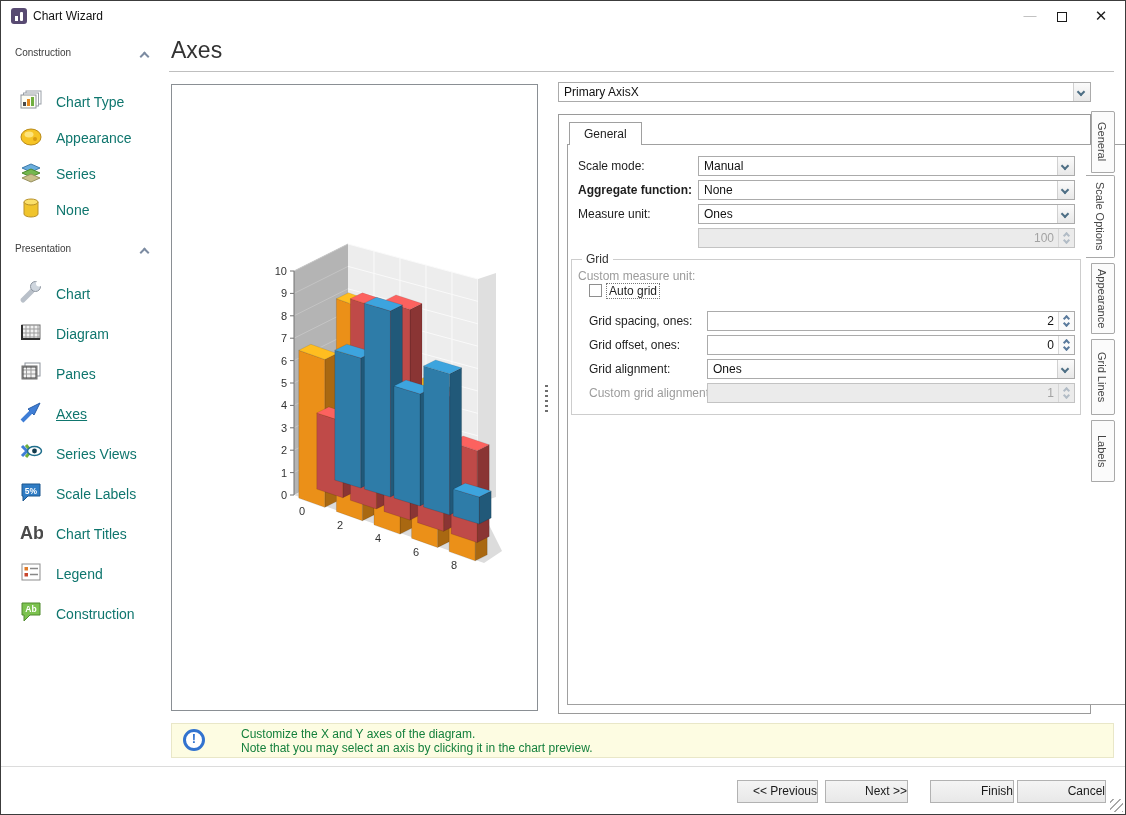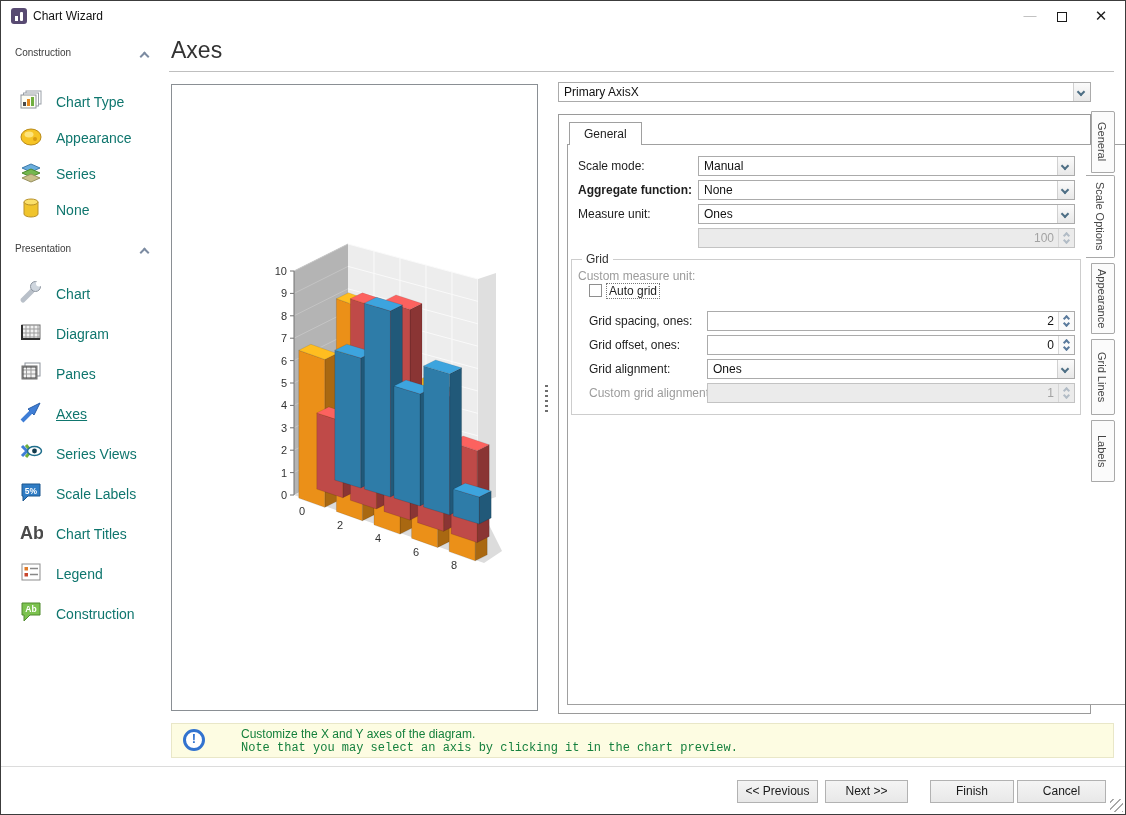--- a/index.html
+++ b/index.html
@@ -69,25 +69,25 @@
   .vtab{position:absolute;left:1090px;width:24px;background:#fbfbfb;border:1px solid #a9a9a9;border-left:1px solid #a9a9a9;
     writing-mode:vertical-rl;text-align:center;font-size:11px;color:#454545;border-radius:0 2px 2px 0;}
   .vtab.sel{left:1085px;width:29px;background:#fff;border-left:none;z-index:3;}
 
   
   #infobar{position:absolute;left:170px;top:722px;width:943px;height:35px;background:#fdfce2;border:1px solid #e9e7c8;}
   #info-icon{position:absolute;left:11px;top:5px;width:22px;height:22px;border-radius:50%;border:3px solid #3273cf;background:#fff;}
   #info-icon b{position:absolute;left:0;right:0;top:-1px;text-align:center;font-size:13px;color:#3273cf;}
   #infobar .l1,#infobar .l2{position:absolute;left:42px;font-size:12px;color:#15803d;white-space:nowrap;margin-left:27px;}
   #infobar .l1{top:3px;}
-  #infobar .l2{top:17px;font-family:Liberation Mono, monospace;}
+  #infobar .l2{top:17px;}
 
   
   #foot-rule{position:absolute;left:0;top:765px;width:100%;height:1px;background:#dcdcdc;}
-  .fbtn{position:absolute;top:779px;height:23px;background:linear-gradient(#f4f4f4,#e8e8e8);border:1px solid #b2b2b2;font-size:12px;color:#1a1a1a;text-align:center;line-height:21px;}
+  .fbtn{position:absolute;top:779px;height:23px;background:linear-gradient(#f4f4f4,#e8e8e8);border:1px solid #b2b2b2;font-size:12px;color:#1a1a1a;text-align:right;line-height:21px;}
   #grip{position:absolute;right:2px;bottom:2px;width:13px;height:13px;
     background:repeating-linear-gradient(135deg,transparent 0 2px,#a8a8a8 2px 3px,transparent 3px 5px);}
 </style>
 </head>
 <body>
 
 <div id="win">
 
   <div id="titlebar">
     <span id="app-icon">

